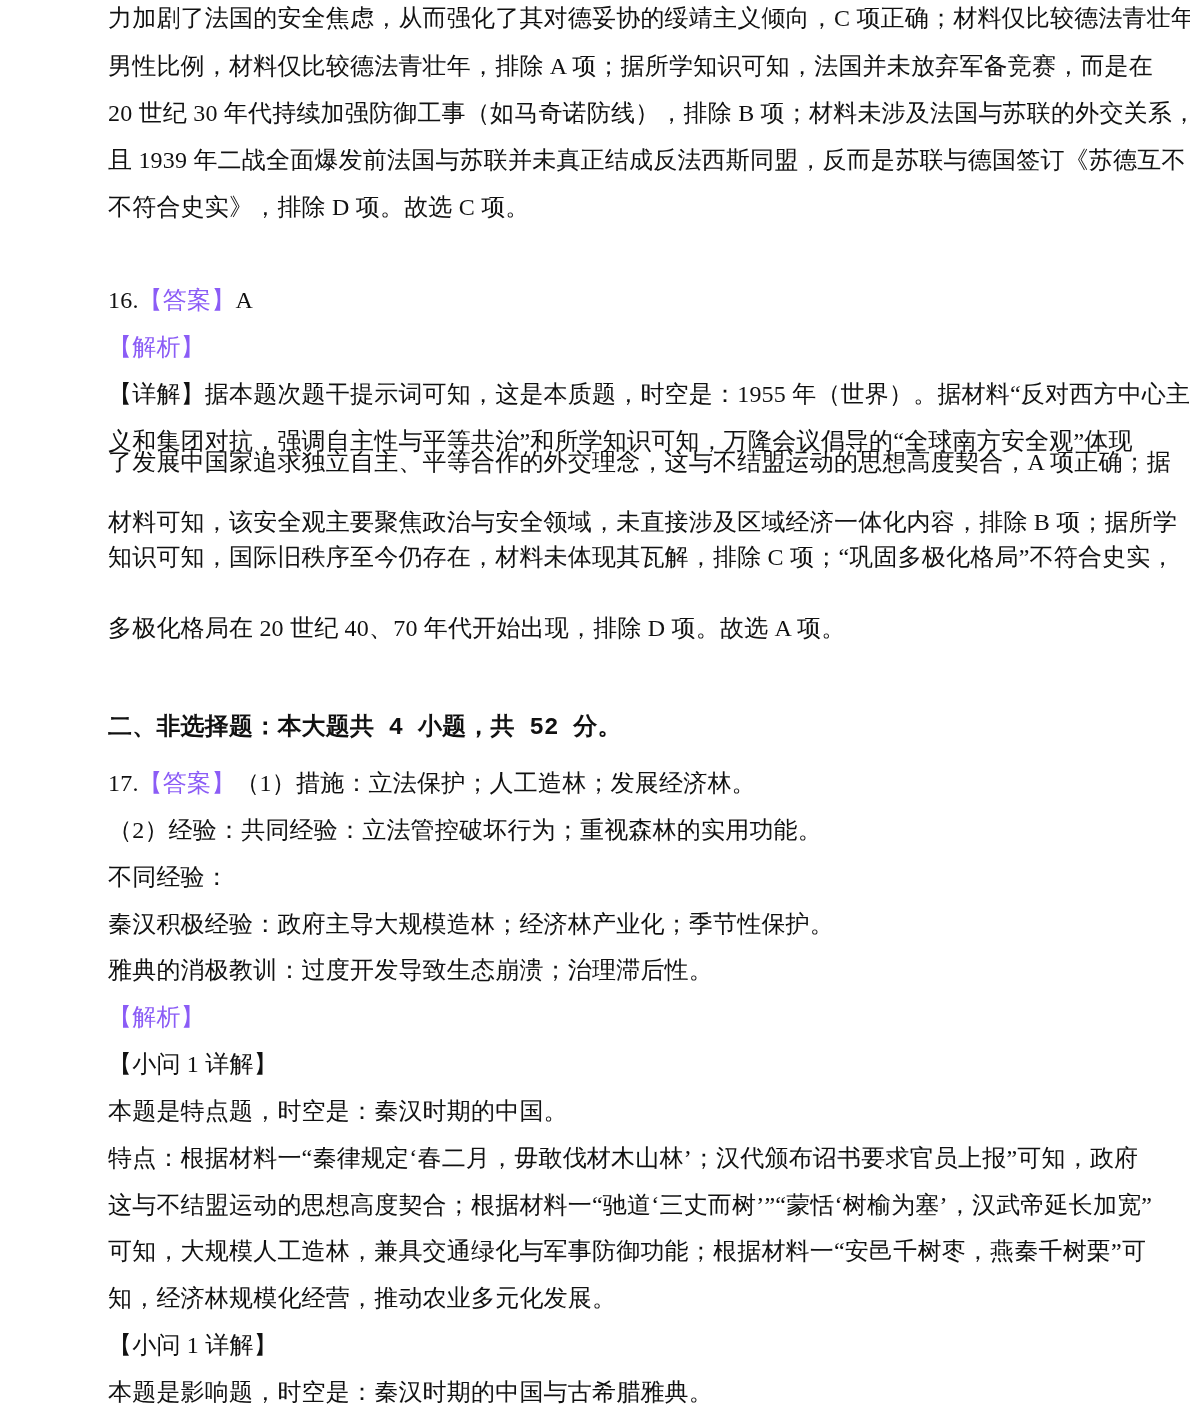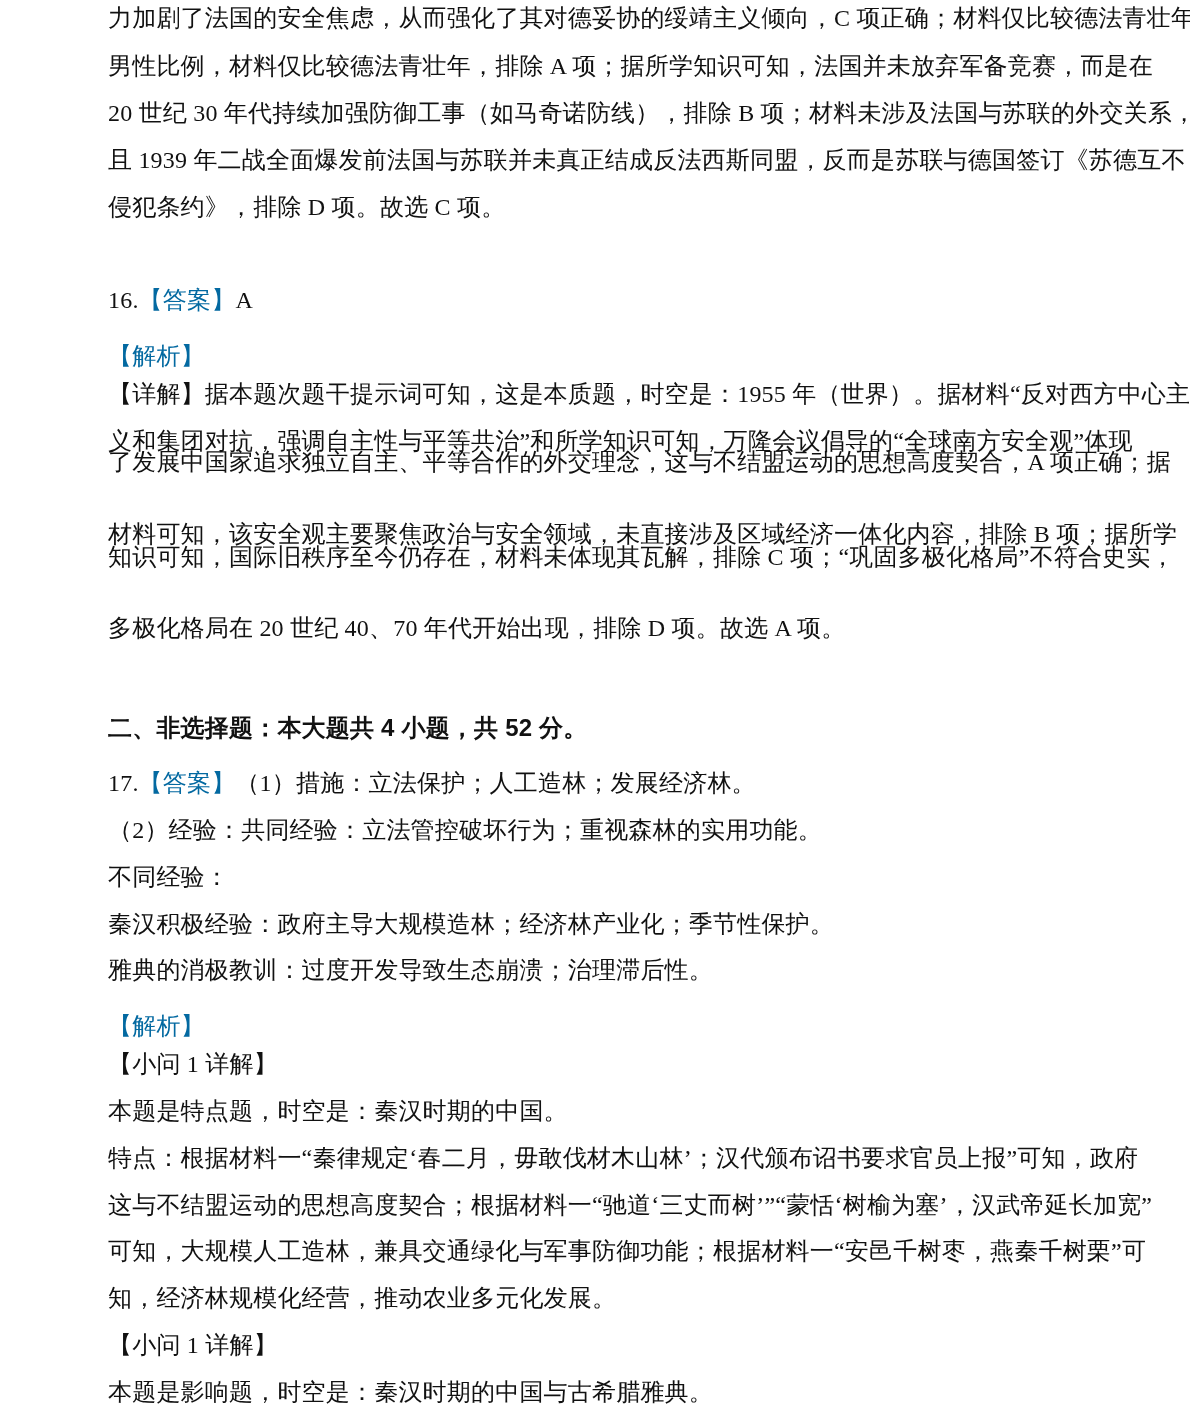--- a/index.html
+++ b/index.html
@@ -1,43 +1,43 @@
 <!DOCTYPE html>
 <html><head>
 <meta charset="utf-8">
 <style>
   html, body { margin: 0; padding: 0; background: #ffffff; }
   body { width: 1190px; height: 1417px; overflow: hidden; position: relative;
          font-family: "Liberation Serif", "DejaVu Serif", serif; color: #111; }
   .page { position: absolute; left: 108px; top: 0; width: 990px; }
   .line { position: absolute; left: 0; white-space: nowrap; font-size: 24px; line-height: 28px; letter-spacing: 0.2px; }
-  .blue { color: #0369a1; margin-top: 9px; }
-  .heading { font-weight: bold; font-size: 24px; font-family: Liberation Sans, sans-serif; }
+  .blue { color: #8b5cf6; }
+  .heading { font-weight: bold; font-size: 24px; font-family: Liberation Mono, monospace; }
 </style>
 </head>
 <body>
 
 <div class="page">
 
   <div class="line" style="top:4px">力加剧了法国的安全焦虑，从而强化了其对德妥协的绥靖主义倾向，C 项正确；材料仅比较德法青壮年</div>
   <div class="line" style="top:52px">男性比例，材料仅比较德法青壮年，排除 A 项；据所学知识可知，法国并未放弃军备竞赛，而是在</div>
   <div class="line" style="top:99px">20 世纪 30 年代持续加强防御工事（如马奇诺防线），排除 B 项；材料未涉及法国与苏联的外交关系，</div>
   <div class="line" style="top:146px">且 1939 年二战全面爆发前法国与苏联并未真正结成反法西斯同盟，反而是苏联与德国签订《苏德互不</div>
-  <div class="line" style="top:193px">侵犯条约》，排除 D 项。故选 C 项。</div>
+  <div class="line" style="top:193px">不符合史实》，排除 D 项。故选 C 项。</div>
 
   <div class="line" style="top:286px">
     <span>16.</span><span class="blue">【答案】</span><span>A</span>
   </div>
   <div class="line blue" style="top:333px">【解析】</div>
   <div class="line" style="top:380px">
     <span>【详解】</span><span>据本题次题干提示词可知，这是本质题，时空是：1955 年（世界）。据材料“反对西方中心主</span>
   </div>
   <div class="line" style="top:427px">义和集团对抗，强调自主性与平等共治”和所学知识可知，万隆会议倡导的“全球南方安全观”体现</div>
   <div class="line" style="top:448px">了发展中国家追求独立自主、平等合作的外交理念，这与不结盟运动的思想高度契合，A 项正确；据</div>
-  <div class="line" style="top:520px">材料可知，该安全观主要聚焦政治与安全领域，未直接涉及区域经济一体化内容，排除 B 项；据所学</div>
+  <div class="line" style="top:508px">材料可知，该安全观主要聚焦政治与安全领域，未直接涉及区域经济一体化内容，排除 B 项；据所学</div>
   <div class="line" style="top:543px">知识可知，国际旧秩序至今仍存在，材料未体现其瓦解，排除 C 项；“巩固多极化格局”不符合史实，</div>
   <div class="line" style="top:614px">多极化格局在 20 世纪 40、70 年代开始出现，排除 D 项。故选 A 项。</div>
 
   <div class="line heading" style="top:714px">二、非选择题：本大题共 4 小题，共 52 分。</div>
 
   <div class="line" style="top:769px">
     <span>17.</span><span class="blue">【答案】</span><span>（1）措施：立法保护；人工造林；发展经济林。</span>
   </div>
   <div class="line" style="top:816px">（2）经验：共同经验：立法管控破坏行为；重视森林的实用功能。</div>
   <div class="line" style="top:863px">不同经验：</div>

